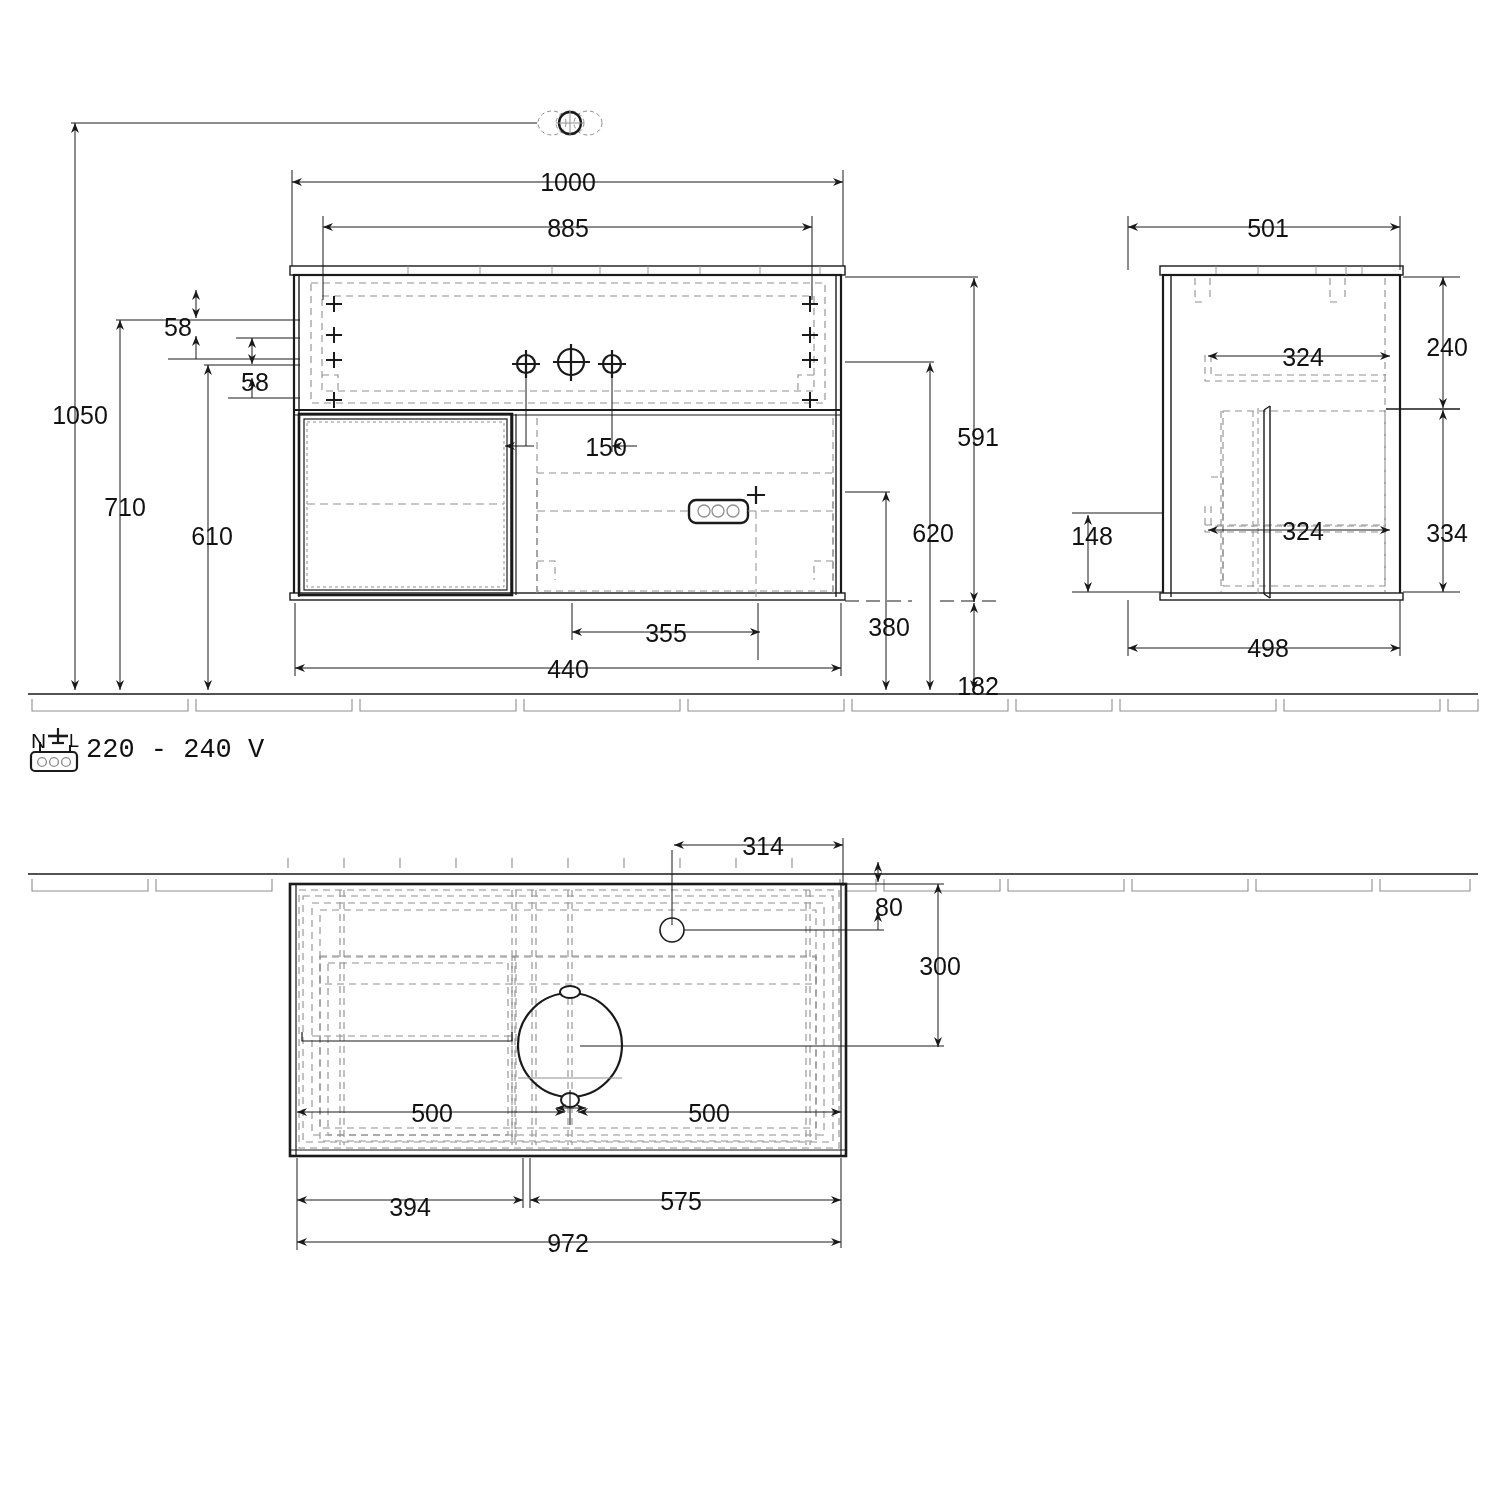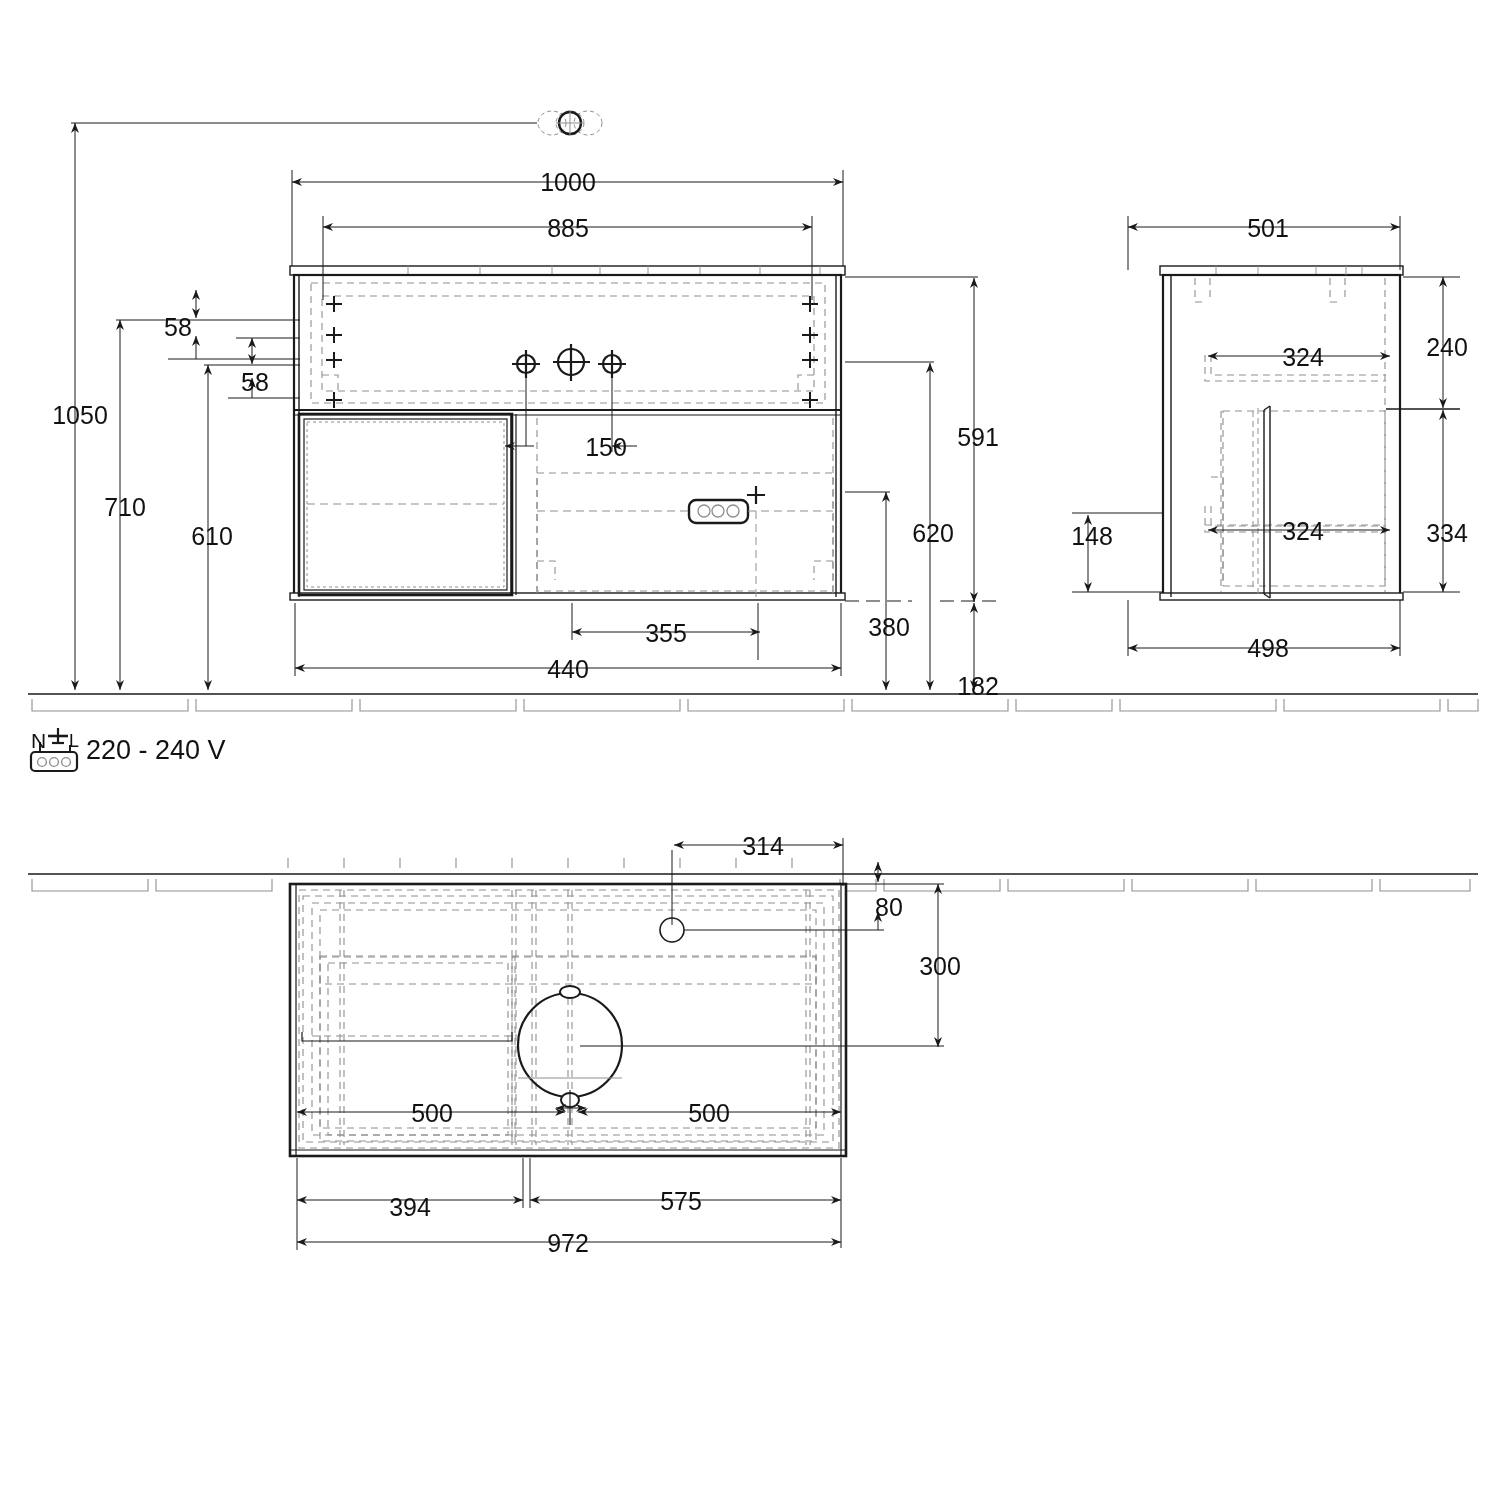--- a/index.html
+++ b/index.html
@@ -30,21 +30,21 @@
     font-family: "Liberation Sans", sans-serif;
     font-size: 25px;
     line-height: 1;
     color: #111111;
     white-space: nowrap;
     letter-spacing: 0px;
   }
   .dimtext.c { transform: translate(-50%, -50%); }
   .voltlabel {
     position: absolute;
-    font-family: Liberation Sans, sans-serif;
+    font-family: Liberation Mono, monospace;
     font-size: 27px;
     color: #111111;
     white-space: nowrap;
   }
 </style>
 </head>
 <body>
 
 <div id="sheet">
 

